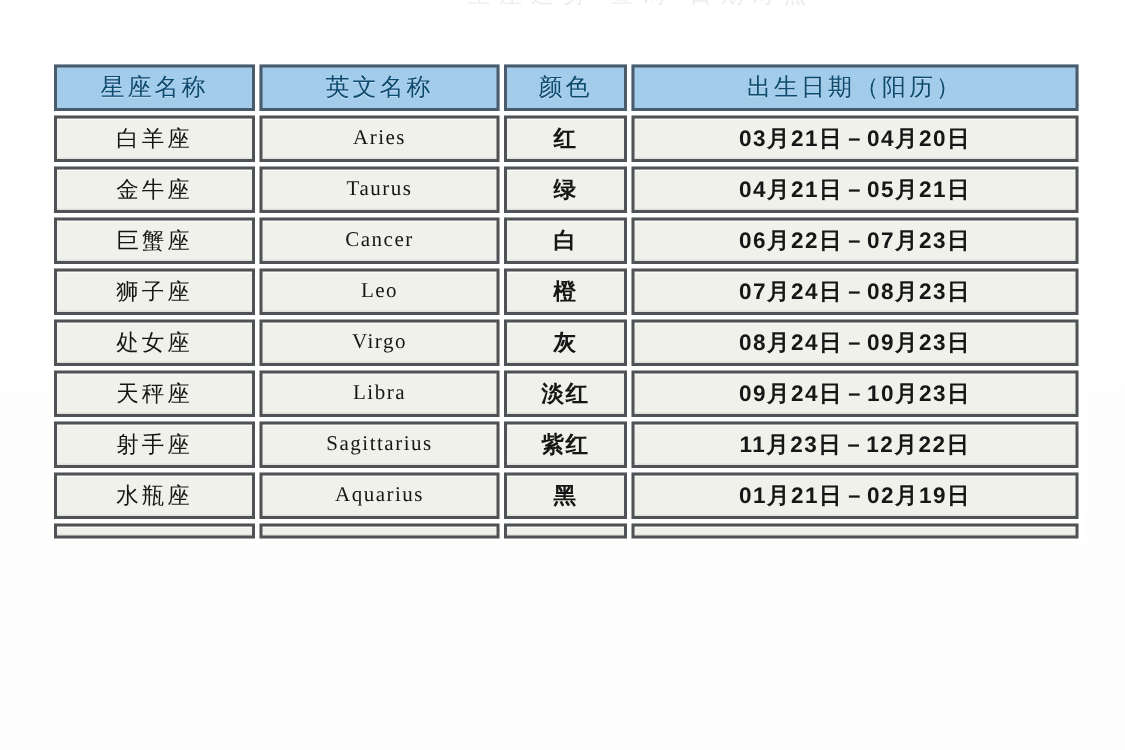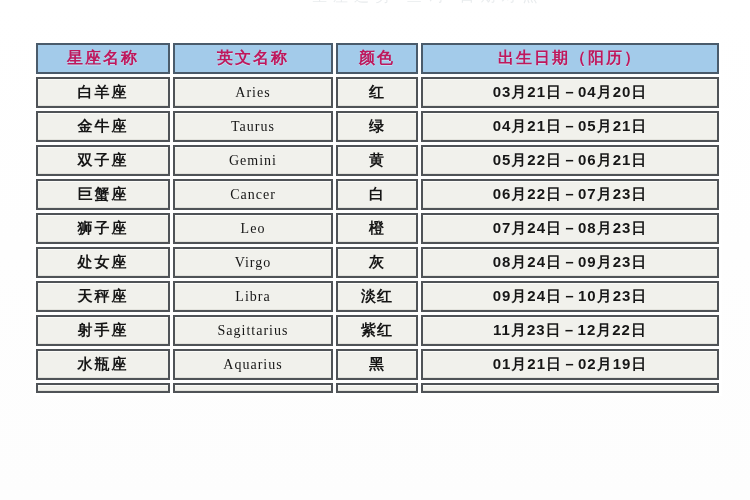--- a/index.html
+++ b/index.html
@@ -72,40 +72,40 @@
     text-align: center;
     vertical-align: middle;
     border: 2px solid #5a5f63;
     box-sizing: border-box;
     white-space: nowrap;
     overflow: hidden;
   }
 
   #zodiac-table thead th {
     background: #a3cbea;
-    color: #be185d;
+    color: #0c4a6e;
     font-size: 16px;
-    font-weight: bold;
+    font-weight: normal;
     letter-spacing: 2px;
     border-color: #4a5b6b;
     text-shadow: 0 1px 0 rgba(255,255,255,0.35);
   }
 
   #zodiac-table tbody td {
     background: #f1f1ec;
     color: #161616;
     font-size: 15px;
     border-color: #4f5357;
     box-shadow: inset 0 1px 0 #fbfbf8, inset 0 -1px 0 #e2e2dc;
   }
 
   #zodiac-table tbody td.cn-name {
     font-size: 15px;
     letter-spacing: 2px;
-    font-weight: 700;
+    font-weight: 400;
   }
   #zodiac-table tbody td.en-name {
     font-family: Liberation Serif, serif;
     font-size: 14px;
     letter-spacing: 1px;
   }
   #zodiac-table tbody td.color-name {
     font-size: 15px;
     letter-spacing: 1px;
     font-weight: 600;
@@ -154,26 +154,20 @@
             <td class="color-name">红</td>
             <td class="date-range">03月21日－04月20日</td>
           </tr>
           <tr>
             <td class="cn-name">金牛座</td>
             <td class="en-name">Taurus</td>
             <td class="color-name">绿</td>
             <td class="date-range">04月21日－05月21日</td>
           </tr>
           <tr>
-            <td class="cn-name">双子座</td>
-            <td class="en-name">Gemini</td>
-            <td class="color-name">黄</td>
-            <td class="date-range">05月22日－06月21日</td>
-          </tr>
-          <tr>
             <td class="cn-name">巨蟹座</td>
             <td class="en-name">Cancer</td>
             <td class="color-name">白</td>
             <td class="date-range">06月22日－07月23日</td>
           </tr>
           <tr>
             <td class="cn-name">狮子座</td>
             <td class="en-name">Leo</td>
             <td class="color-name">橙</td>
             <td class="date-range">07月24日－08月23日</td>

